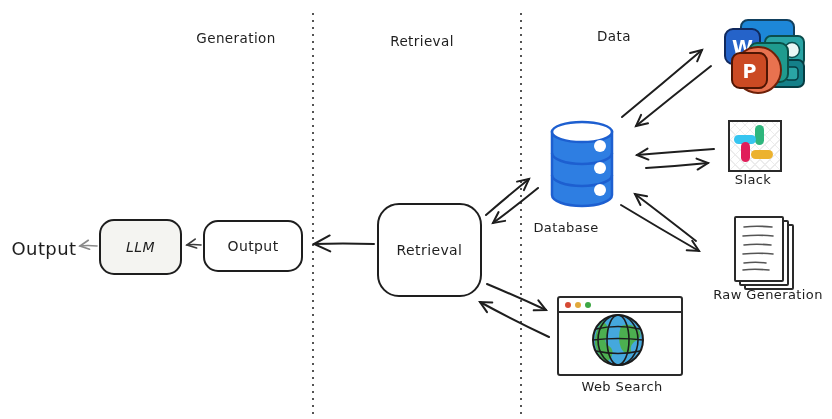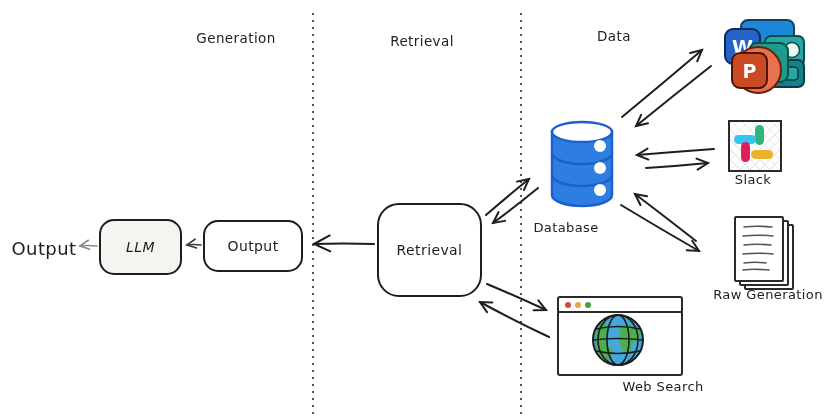--- a/index.html
+++ b/index.html
@@ -198,15 +198,15 @@
       <path d="M62,14 Q72,10 80,18 Q84,24 78,28 Q70,32 72,40 Q66,44 62,36 Q58,26 62,14 Z" style="fill:var(--globe_green)"></path>
       <g style="fill:none;stroke:#1c1c1c;stroke-width:1.6">
         <ellipse cx="59" cy="28" rx="11" ry="25"></ellipse>
         <ellipse cx="59" cy="28" rx="20" ry="25"></ellipse>
         <path d="M37,17 Q59,12 81,17"></path>
         <path d="M34,28 Q59,25 84,28"></path>
         <path d="M37,39 Q59,44 81,39"></path>
       </g>
     </svg>
   </div>
-  <div class="abs lbl" style="left:622px;top:379px;margin-left:41px;">Web Search</div>
+  <div class="abs lbl" style="left:622px;top:379px;">Web Search</div>
 
 </div>
 
 </body></html>

